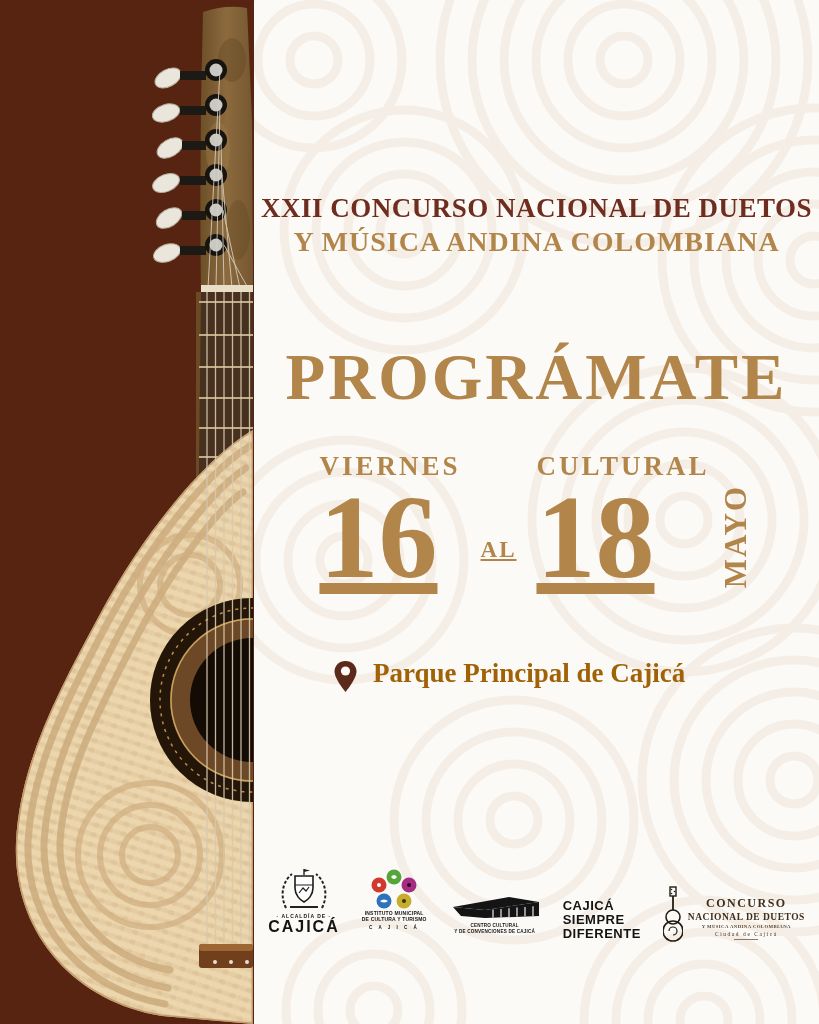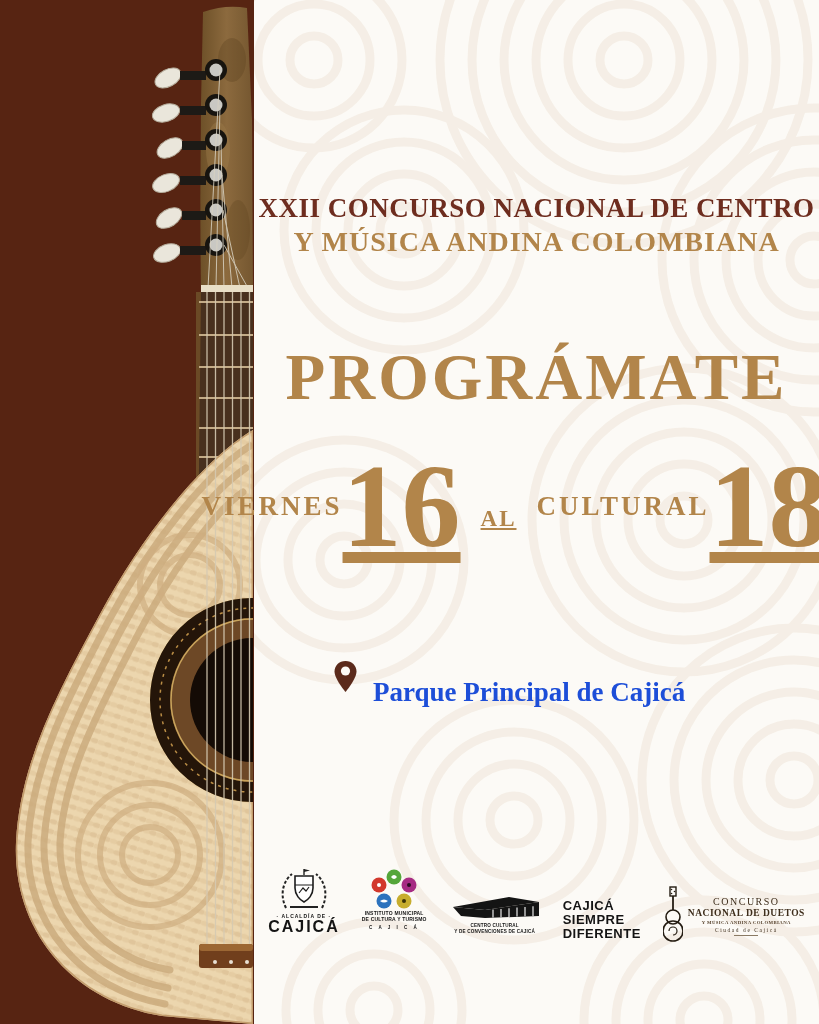--- a/index.html
+++ b/index.html
@@ -15,48 +15,48 @@
   .swirls{position:absolute;left:254px;top:0;width:565px;height:1024px;}
   
   .content{position:absolute;left:254px;top:0;right:0;bottom:0;}
   .event-header{position:absolute;top:192px;left:0;right:0;text-align:center;font-weight:bold;line-height:1.22;}
   .event-header .line1{display:block;font-size:27px;letter-spacing:.5px;color:#6E2D1F;}
   .event-header .line2{display:block;font-size:28px;letter-spacing:1px;color:#B2854A;}
   .event-title{position:absolute;top:340px;left:0;right:0;text-align:center;
     font-size:65px;font-weight:bold;letter-spacing:3px;color:#B2854A;}
   
   .dates{position:absolute;top:443px;left:0;right:0;display:flex;justify-content:center;align-items:flex-start;color:#B2854A;}
-  .date-col{display:flex;flex-direction:row;align-items:center;padding-top:8px;}
+  .date-col{display:flex;flex-direction:column;padding-top:8px;}
   .day-name{font-size:27px;font-weight:bold;letter-spacing:3px;}
   .day-num{font-size:118px;font-weight:bold;line-height:.92;margin-top:2px;text-decoration:underline;}
   .al{font-size:23px;font-weight:bold;letter-spacing:2px;align-self:flex-end;padding:0 20px 30px 20px;text-decoration:underline;}
   .mayo{font-size:31px;font-weight:bold;letter-spacing:2px;align-self:flex-end;
     writing-mode:vertical-rl;transform:rotate(180deg);padding-top:4px;margin-left:8px;}
   
   .locations{position:absolute;top:658px;left:79px;}
   .loc-row{display:flex;align-items:flex-start;gap:15px;margin-bottom:19px;}
   .loc-row svg{flex:0 0 auto;margin-top:2px;}
-  .loc-text{font-size:27px;font-weight:bold;color:#1d4ed8;line-height:1.16;white-space:pre-line;margin-top:19px;}
+  .loc-text{font-size:27px;font-weight:bold;color:#a16207;line-height:1.16;white-space:pre-line;}
   
   .logos{position:absolute;top:866px;left:0;right:0;display:flex;justify-content:center;align-items:flex-start;gap:22px;
     font-family:"Liberation Sans","DejaVu Sans",sans-serif;color:#141414;}
   .logo{display:flex;flex-direction:column;align-items:center;text-align:center;}
   .logo .tiny{font-size:5px;font-weight:bold;line-height:1.25;white-space:pre-line;letter-spacing:.2px;}
   .logo-alcaldia .cap-top{font-size:5px;font-weight:bold;letter-spacing:1px;margin-top:1px;}
   .logo-alcaldia .cap-main{font-size:16px;font-weight:900;letter-spacing:2px;line-height:1;}
   .logo-instituto{margin-top:2px;}
   .logo-instituto .city{font-size:4.5px;font-weight:bold;letter-spacing:2.5px;margin-top:2px;}
   .logo-centro{margin-top:29px;}
   .logo-centro .tiny{font-size:4.6px;margin-top:2px;}
   .logo-siempre{margin-top:33px;align-items:flex-start;text-align:left;}
   .logo-siempre .big{font-size:13px;font-weight:900;line-height:1.08;letter-spacing:.5px;white-space:pre-line;}
   .logo-concurso{margin-top:20px;flex-direction:row;align-items:flex-start;gap:5px;
     font-family:"Liberation Serif","DejaVu Serif",serif;color:#3E2E1C;}
   .logo-concurso .txt{display:flex;flex-direction:column;align-items:center;margin-top:10px;}
-  .logo-concurso .l1{font-size:10px;font-weight:normal;letter-spacing:1.5px;}
+  .logo-concurso .l1{font-size:12px;font-weight:bold;letter-spacing:1.5px;}
   .logo-concurso .l2{font-size:9.5px;font-weight:bold;letter-spacing:.5px;margin-top:1px;}
   .logo-concurso .l3{font-size:4.8px;font-weight:bold;letter-spacing:.4px;margin-top:2px;color:#5a4631;}
   .logo-concurso .l4{font-size:5.4px;letter-spacing:1.6px;margin-top:2px;}
   .logo-concurso .rule{width:24px;height:1px;background:#8a7a64;margin-top:2px;}
 </style>
 </head>
 <body>
 
 <div class="poster">
 
@@ -256,21 +256,21 @@
       <line x1="224" y1="292" x2="224" y2="944"></line>
         <line x1="232.5" y1="292" x2="232.5" y2="944"></line>
       <line x1="241" y1="292" x2="241" y2="944"></line>
         <line x1="249.5" y1="292" x2="249.5" y2="944"></line>
     </g>
   </svg>
 
   <div class="content">
 
     <div class="event-header">
-      <span class="line1">XXII CONCURSO NACIONAL DE CENTRO</span>
+      <span class="line1">XXII CONCURSO NACIONAL DE DUETOS</span>
       <span class="line2">Y MÚSICA ANDINA COLOMBIANA</span>
     </div>
 
     <div class="event-title">PROGRÁMATE</div>
 
     <div class="dates">
       <div class="date-col">
         <span class="day-name">VIERNES</span>
         <span class="day-num">16</span>
       </div>

